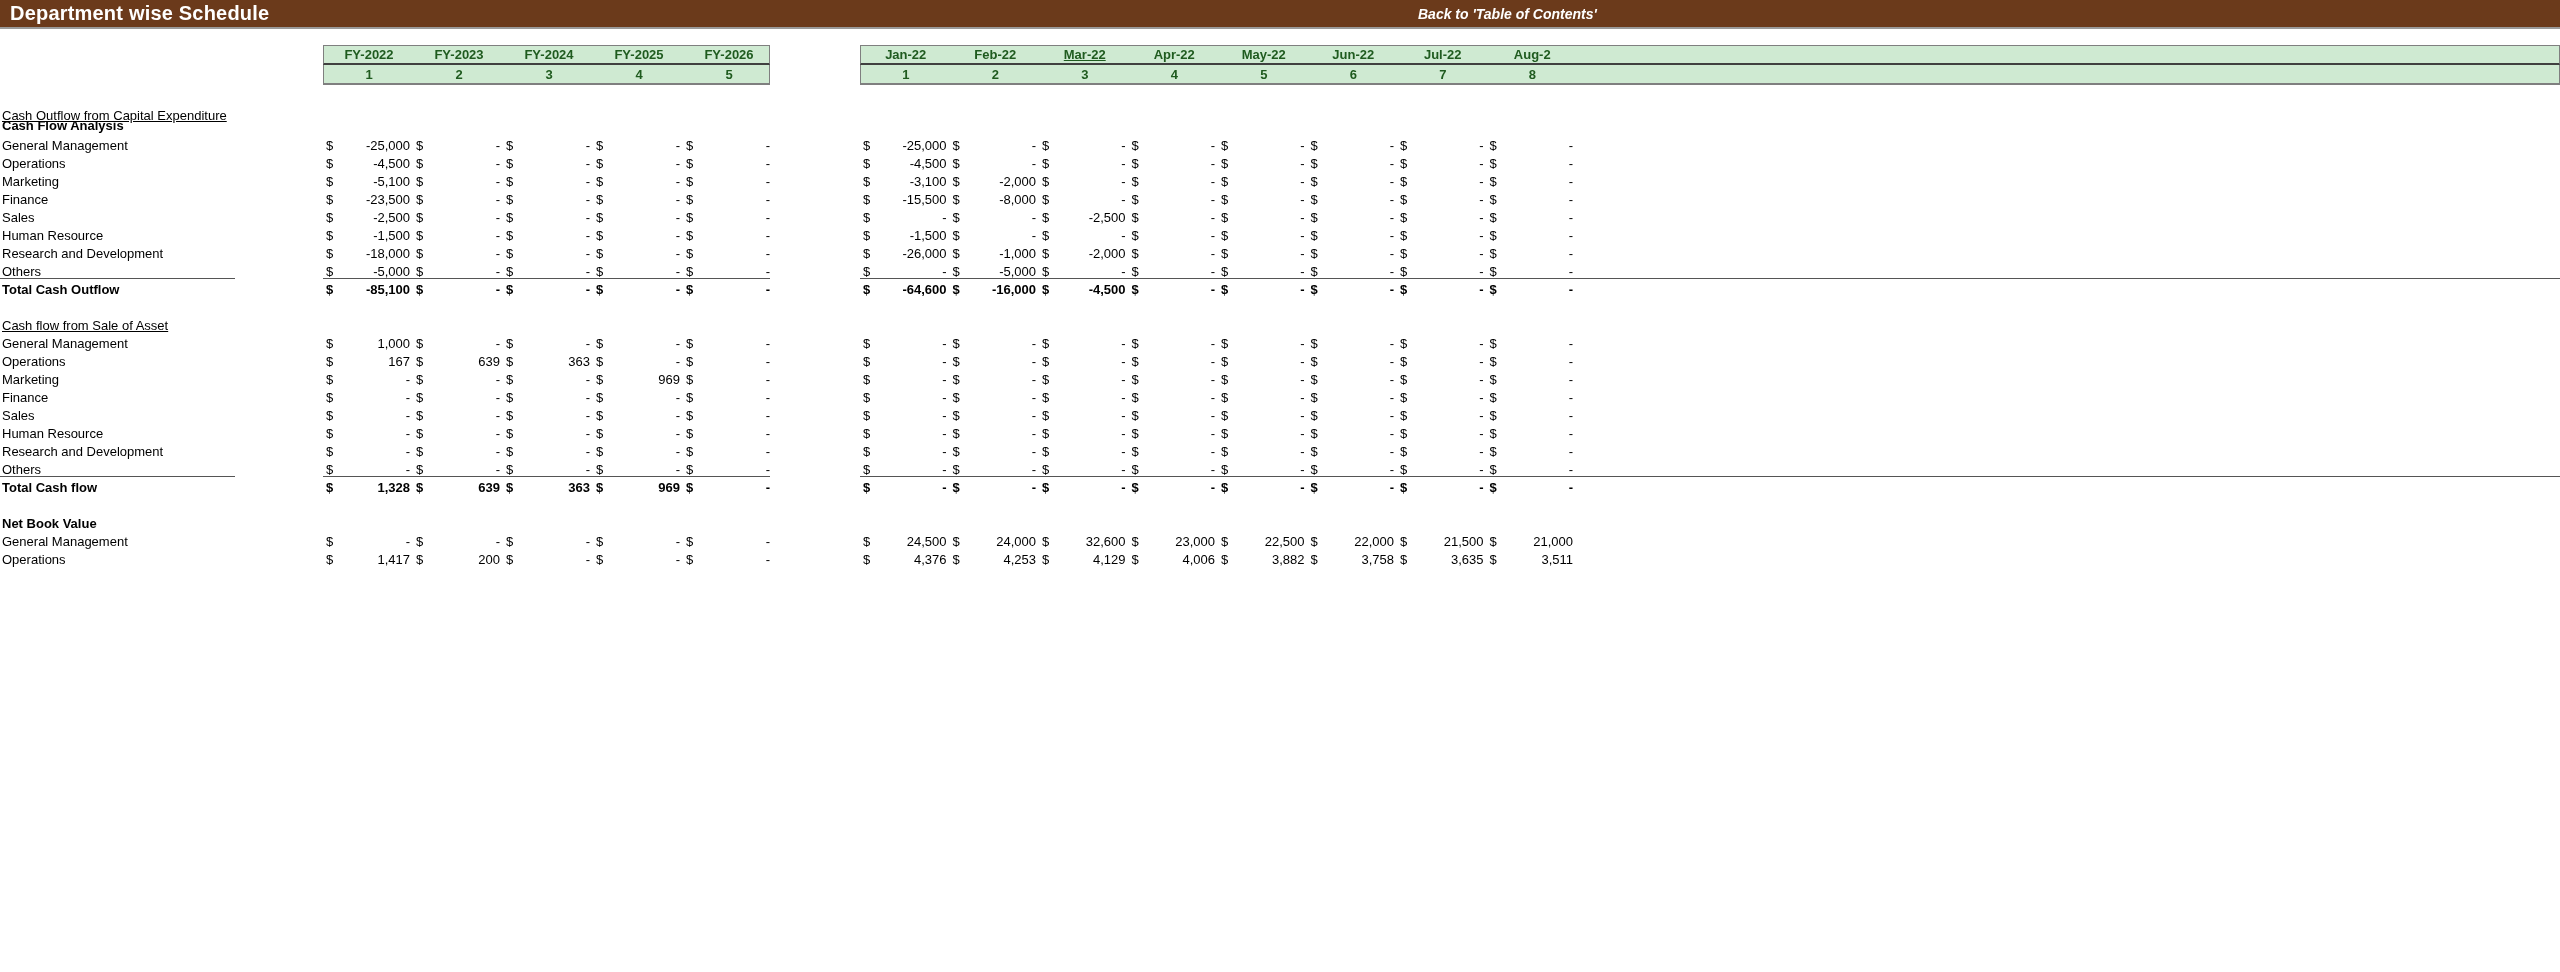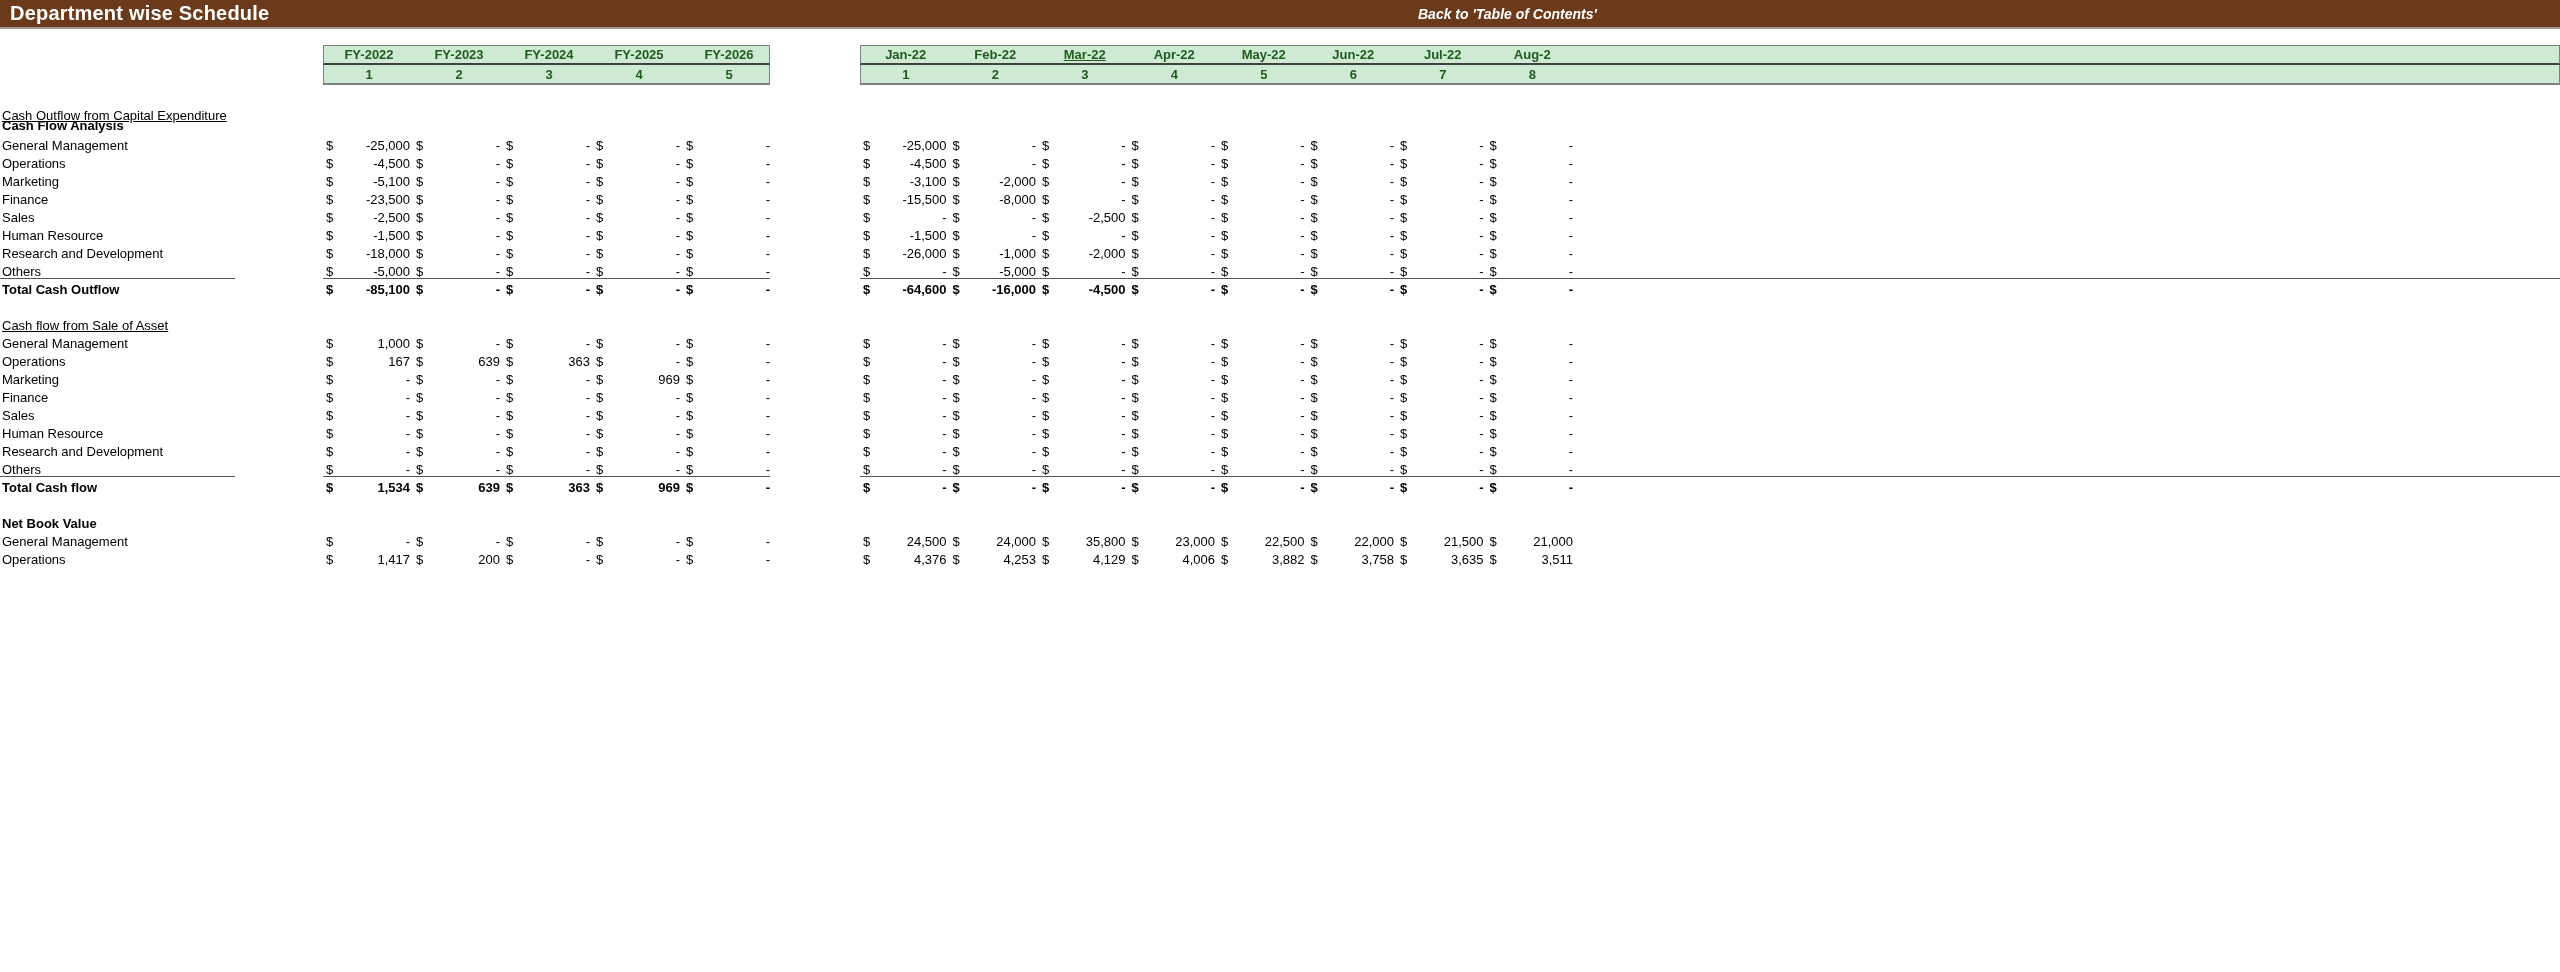--- a/index.html
+++ b/index.html
@@ -1062,21 +1062,21 @@
           <span class="num">-</span>
         </div>
       </div>
       <div class="rule" style="left: 0px; top: 476px; width: 235px;"></div>
       <div class="rule" style="left: 323px; top: 476px; width: 447px;"></div>
       <div class="rule" style="left: 860px; top: 476px; width: 1700px;"></div>
       <div class="row" style="top: 479px;">
         <div class="lbl bold">Total Cash flow</div>
         <div class="cur bold" style="left: 326px; width: 90px;">
           <span class="sym">$</span>
-          <span class="num">1,534</span>
+          <span class="num">1,328</span>
         </div>
         <div class="cur bold" style="left: 416px; width: 90px;">
           <span class="sym">$</span>
           <span class="num">639</span>
         </div>
         <div class="cur bold" style="left: 506px; width: 90px;">
           <span class="sym">$</span>
           <span class="num">363</span>
         </div>
         <div class="cur bold" style="left: 596px; width: 90px;">
@@ -1148,21 +1148,21 @@
         <div class="cur" style="left: 863px; width: 89.5px;">
           <span class="sym">$</span>
           <span class="num">24,500</span>
         </div>
         <div class="cur" style="left: 952.5px; width: 89.5px;">
           <span class="sym">$</span>
           <span class="num">24,000</span>
         </div>
         <div class="cur" style="left: 1042px; width: 89.5px;">
           <span class="sym">$</span>
-          <span class="num">35,800</span>
+          <span class="num">32,600</span>
         </div>
         <div class="cur" style="left: 1131.5px; width: 89.5px;">
           <span class="sym">$</span>
           <span class="num">23,000</span>
         </div>
         <div class="cur" style="left: 1221px; width: 89.5px;">
           <span class="sym">$</span>
           <span class="num">22,500</span>
         </div>
         <div class="cur" style="left: 1310.5px; width: 89.5px;">

